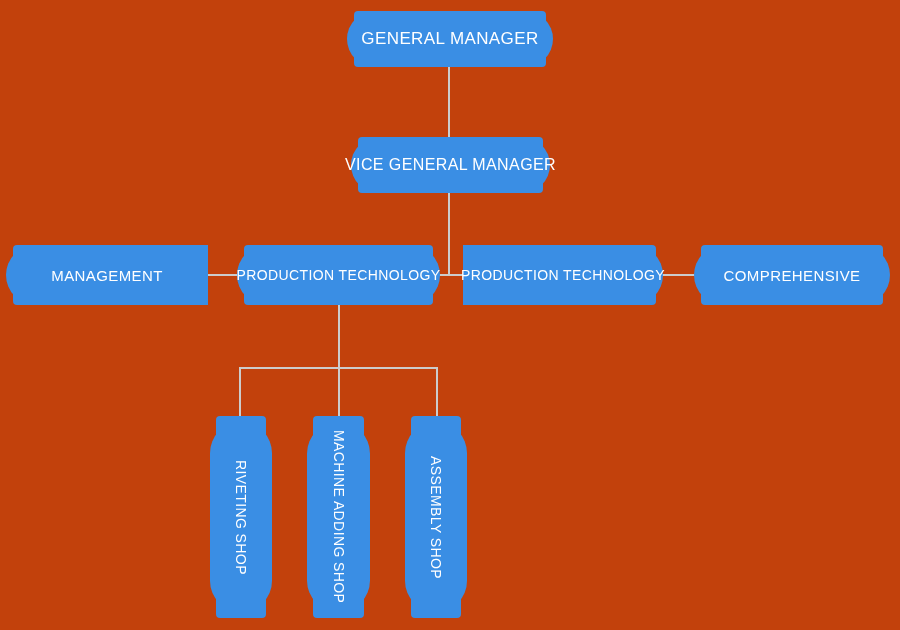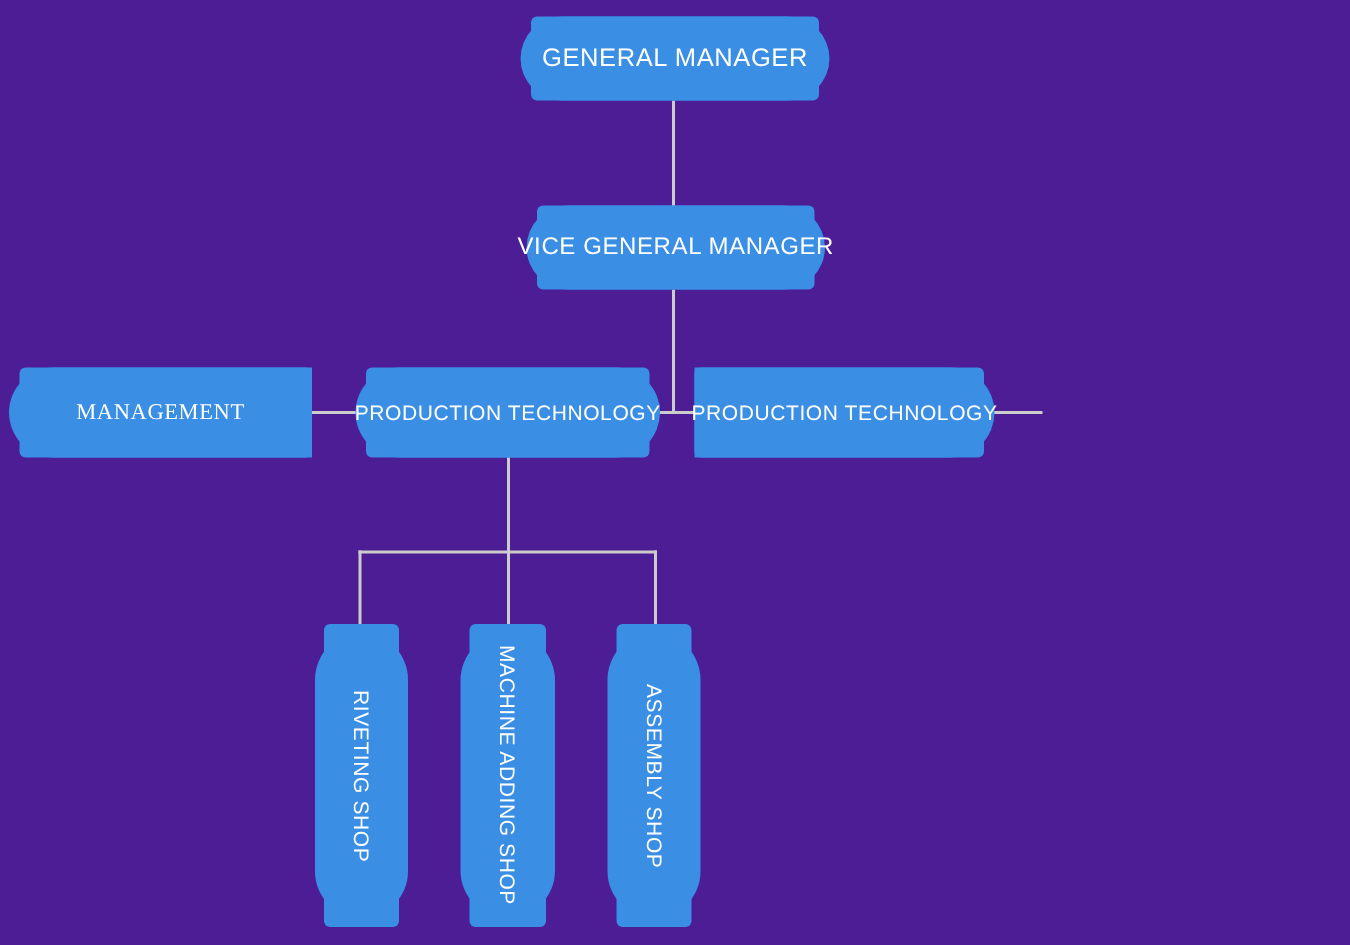--- a/index.html
+++ b/index.html
@@ -40,52 +40,57 @@
     letter-spacing: 0.4px;
     white-space: nowrap;
     text-align: center;
     user-select: none;
   }
   .node.v .label { writing-mode: vertical-rl; }
 </style>
 </head>
 <body style="--node-fill: #3a8ee4; --node-text: #ffffff;">
 
-<div class="canvas" id="canvas" style="width: 900px; height: 630px; background: #4c1d95;">
+<div class="canvas" id="canvas" style="width: 900px; height: 630px; background: #c2410c;">
     <div class="connector v" style="left: 448px; top: 67px; background: rgb(204, 204, 204); height: 71px;"></div>
     <div class="connector v" style="left: 448px; top: 193px; background: rgb(204, 204, 204); height: 82px;"></div>
     <div class="connector h" style="left: 207px; top: 274px; background: rgb(204, 204, 204); width: 488px;"></div>
     <div class="connector v" style="left: 338px; top: 304px; background: rgb(204, 204, 204); height: 114px;"></div>
     <div class="connector h" style="left: 239px; top: 367px; background: rgb(204, 204, 204); width: 199px;"></div>
     <div class="connector v" style="left: 239px; top: 367px; background: rgb(204, 204, 204); height: 51px;"></div>
     <div class="connector v" style="left: 436px; top: 367px; background: rgb(204, 204, 204); height: 51px;"></div>
     <div class="node h" style="left: 347px; top: 11px; width: 206px; height: 56px;">
       <div class="pill"></div>
       <div class="tab"></div>
       <span class="label" style="font-size: 17px;">GENERAL MANAGER</span>
     </div>
     <div class="node h" style="left: 351px; top: 137px; width: 199px; height: 56px;">
       <div class="pill"></div>
       <div class="tab"></div>
       <span class="label" style="font-size: 16px; text-align: right;">VICE GENERAL MANAGER</span>
     </div>
-    <div class="node h flat-right" style="left: 6px; top: 245px; width: 202px; height: 60px; font-family: Liberation Serif, serif;">
+    <div class="node h flat-right" style="left: 6px; top: 245px; width: 202px; height: 60px;">
       <div class="pill"></div>
       <div class="tab"></div>
       <span class="label" style="font-size: 15px;">MANAGEMENT</span>
     </div>
     <div class="node h" style="left: 237px; top: 245px; width: 203px; height: 60px;">
       <div class="pill"></div>
       <div class="tab"></div>
       <span class="label" style="font-size: 14px;">PRODUCTION TECHNOLOGY</span>
     </div>
     <div class="node h flat-left" style="left: 463px; top: 245px; width: 200px; height: 60px;">
       <div class="pill"></div>
       <div class="tab"></div>
       <span class="label" style="font-size: 14px;">PRODUCTION TECHNOLOGY</span>
+    </div>
+    <div class="node h" style="left: 694px; top: 245px; width: 196px; height: 60px;">
+      <div class="pill"></div>
+      <div class="tab"></div>
+      <span class="label" style="font-size: 15px;">COMPREHENSIVE</span>
     </div>
     <div class="node v" style="left: 210px; top: 416px; width: 62px; height: 202px;">
       <div class="pill"></div>
       <div class="tab"></div>
       <span class="label" style="font-size: 14px;">RIVETING SHOP</span>
     </div>
     <div class="node v" style="left: 307px; top: 416px; width: 63px; height: 202px;">
       <div class="pill"></div>
       <div class="tab"></div>
       <span class="label" style="font-size: 14px;">MACHINE ADDING SHOP</span>

